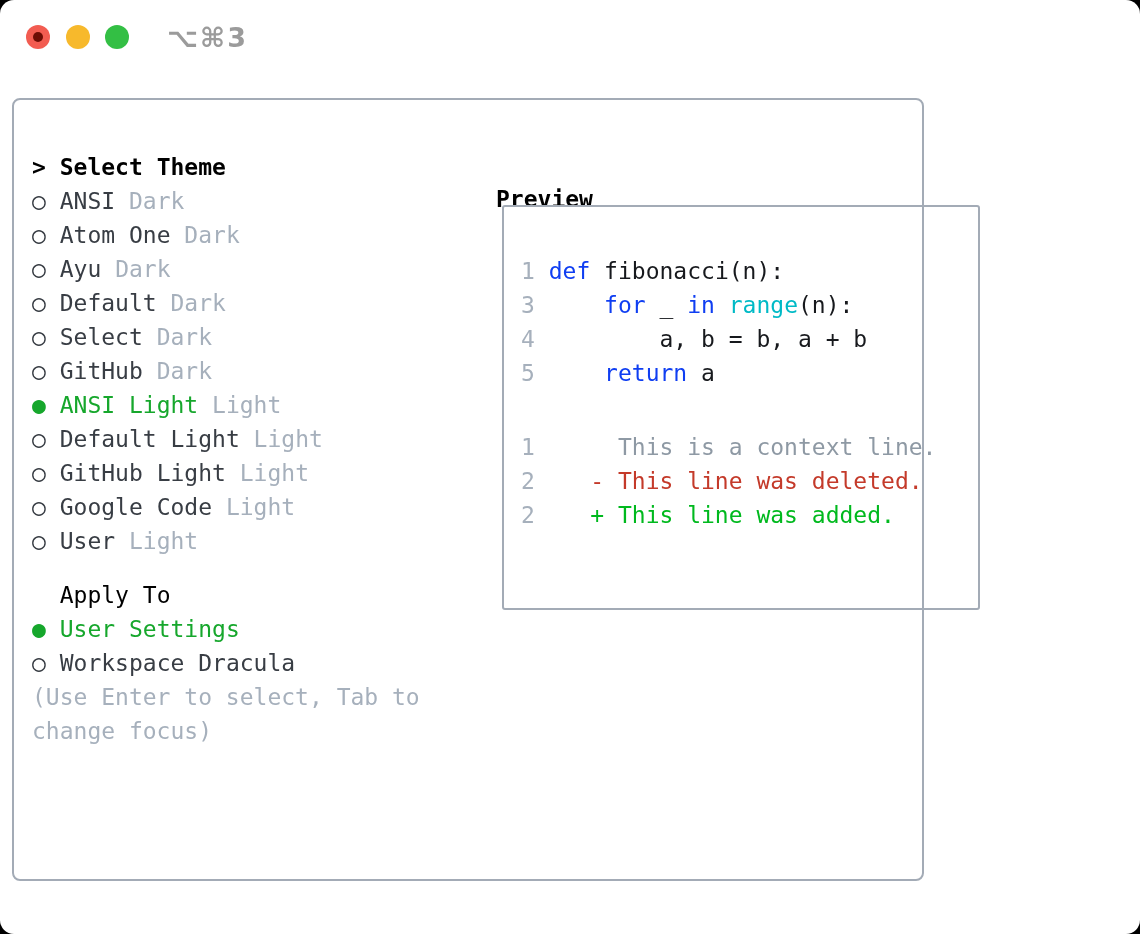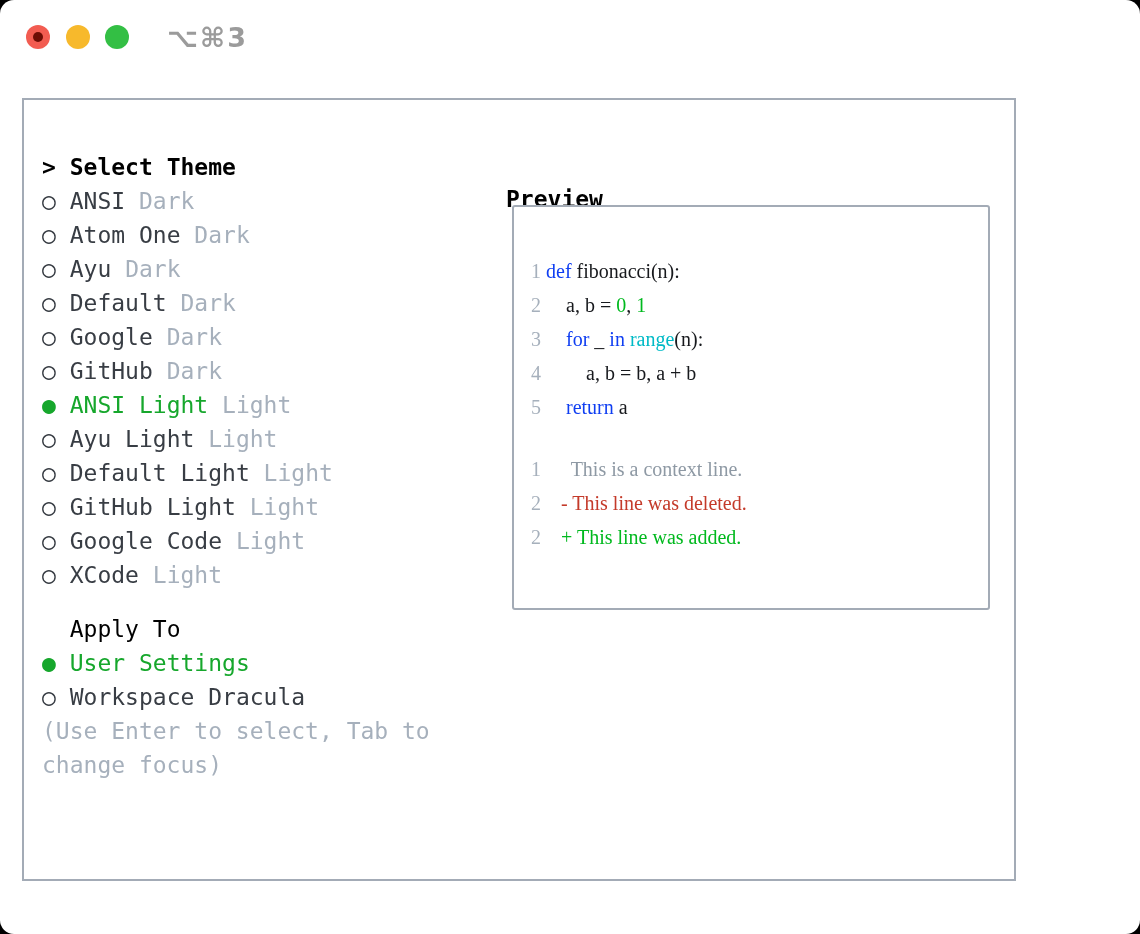--- a/index.html
+++ b/index.html
@@ -22,22 +22,22 @@
     border-radius:50%; background:var(--c-red-dot);
   }
   .shortcut {
     position:absolute; left:167px; top:22px;
     font-family:"DejaVu Sans","Liberation Sans",sans-serif;
     font-size:27px; font-weight:600; letter-spacing:2px; color:var(--c-shortcut);
   }
 
   
   .panel {
-    position:absolute; left:22px; top:98px; width:994px; height:783px;
-    border:2px solid var(--c-border); border-radius:0; background:#fff;
+    position:absolute; left:12px; top:98px; width:912px; height:783px;
+    border:2px solid var(--c-border); border-radius:8px; background:#fff;
   }
 
   .row { height:34px; line-height:34px; font-size:23px; white-space:pre; color:var(--c-text); }
 
   
   .left-col { position:absolute; left:18px; top:50px; width:452px; }
   .cursor { color:#000; font-weight:bold; }
   .list-header { color:#000; font-weight:bold; }
   .marker { color:var(--c-text); }
   .marker.sel { color:var(--c-green); }
@@ -53,23 +53,23 @@
   
   .preview-title {
     position:absolute; left:482px; top:50px;
     height:34px; line-height:34px; font-size:23px; font-weight:bold; color:#000; white-space:pre;margin-top:32px;
   }
   .preview-box {
     position:absolute; left:488px; top:105px; width:478px; height:405px;
     border:2px solid var(--c-border); border-radius:3px;
     padding:47px 0 0 17px; overflow:hidden;
   }
-  .pline { height:34px; line-height:34px; font-size:20px; white-space:pre; color:var(--c-code);font-family:Liberation Serif, serif; }
+  .pline { height:34px; line-height:34px; font-size:23px; white-space:pre; color:var(--c-code); }
   .lnum { color:var(--c-muted); }
-  .diff-block { margin-top:28px; }
+  .diff-block { margin-top:40px; }
   .tok-plain   { color:var(--c-code); }
   .tok-keyword { color:var(--c-blue); }
   .tok-builtin { color:var(--c-cyan); }
   .tok-number  { color:var(--c-num-green); }
   .diff-context { color:var(--c-context); }
   .diff-deleted { color:var(--c-red); }
   .diff-added   { color:var(--c-add-green); }
 </style>
 </head>
 <body>
@@ -87,42 +87,40 @@
 
   <div class="panel">
 
     <div class="left-col">
       <div class="row"><span class="cursor">&gt;</span> <span class="list-header">Select Theme</span></div>
       <div id="theme-list">
           <div class="row"><span class="marker">○</span> <span class="item-name">ANSI</span> <span class="item-variant">Dark</span></div>
           <div class="row"><span class="marker">○</span> <span class="item-name">Atom One</span> <span class="item-variant">Dark</span></div>
           <div class="row"><span class="marker">○</span> <span class="item-name">Ayu</span> <span class="item-variant">Dark</span></div>
           <div class="row"><span class="marker">○</span> <span class="item-name">Default</span> <span class="item-variant">Dark</span></div>
-          <div class="row"><span class="marker">○</span> <span class="item-name">Google</span> <span class="item-variant">Dark</span></div>
+          <div class="row"><span class="marker">○</span> <span class="item-name">Select</span> <span class="item-variant">Dark</span></div>
           <div class="row"><span class="marker">○</span> <span class="item-name">GitHub</span> <span class="item-variant">Dark</span></div>
           <div class="row"><span class="marker sel">●</span> <span class="item-name sel">ANSI Light</span> <span class="item-variant">Light</span></div>
-          <div class="row"><span class="marker">○</span> <span class="item-name">Ayu Light</span> <span class="item-variant">Light</span></div>
           <div class="row"><span class="marker">○</span> <span class="item-name">Default Light</span> <span class="item-variant">Light</span></div>
           <div class="row"><span class="marker">○</span> <span class="item-name">GitHub Light</span> <span class="item-variant">Light</span></div>
           <div class="row"><span class="marker">○</span> <span class="item-name">Google Code</span> <span class="item-variant">Light</span></div>
-          <div class="row"><span class="marker">○</span> <span class="item-name">XCode</span> <span class="item-variant">Light</span></div>
+          <div class="row"><span class="marker">○</span> <span class="item-name">User</span> <span class="item-variant">Light</span></div>
         </div>
       <div class="row apply-header">  <span>Apply To</span></div>
       <div id="apply-list">
           <div class="row"><span class="marker sel">●</span> <span class="item-name sel">User Settings</span></div>
           <div class="row"><span class="marker">○</span> <span class="item-name">Workspace Dracula</span></div>
         </div>
       <div class="help">(Use Enter to select, Tab to change focus)</div>
     </div>
 
     <div class="preview-title">Preview</div>
     <div class="preview-box">
       <div id="code-block">
           <div class="pline"><span class="lnum">1</span> <span class="tok-keyword">def</span><span class="tok-plain"> fibonacci(n):</span></div>
-          <div class="pline"><span class="lnum">2</span> <span class="tok-plain">    a, b = </span><span class="tok-number">0</span><span class="tok-plain">, </span><span class="tok-number">1</span></div>
           <div class="pline"><span class="lnum">3</span> <span class="tok-plain">    </span><span class="tok-keyword">for</span><span class="tok-plain"> _ </span><span class="tok-keyword">in</span><span class="tok-plain"> </span><span class="tok-builtin">range</span><span class="tok-plain">(n):</span></div>
           <div class="pline"><span class="lnum">4</span> <span class="tok-plain">        a, b = b, a + b</span></div>
           <div class="pline"><span class="lnum">5</span> <span class="tok-plain">    </span><span class="tok-keyword">return</span><span class="tok-plain"> a</span></div>
         </div>
       <div id="diff-block" class="diff-block">
           <div class="pline"><span class="lnum">1</span>    <span class="diff-context">  This is a context line.</span></div>
           <div class="pline"><span class="lnum">2</span>    <span class="diff-deleted">- This line was deleted.</span></div>
           <div class="pline"><span class="lnum">2</span>    <span class="diff-added">+ This line was added.</span></div>
         </div>
     </div>

